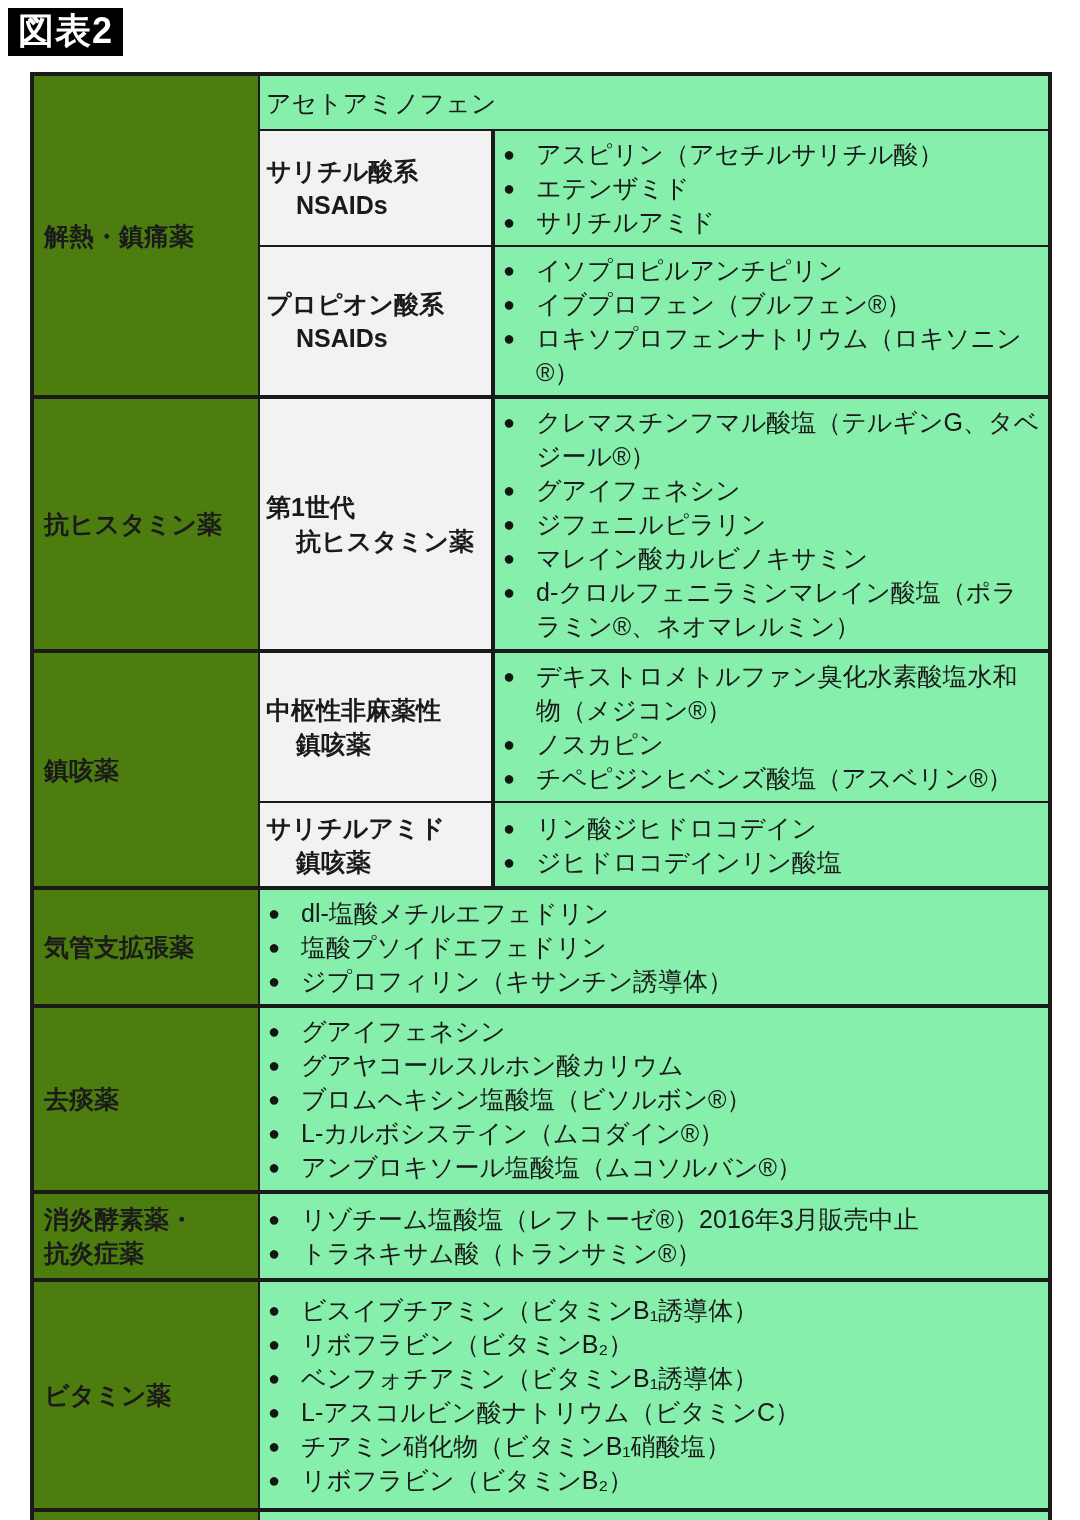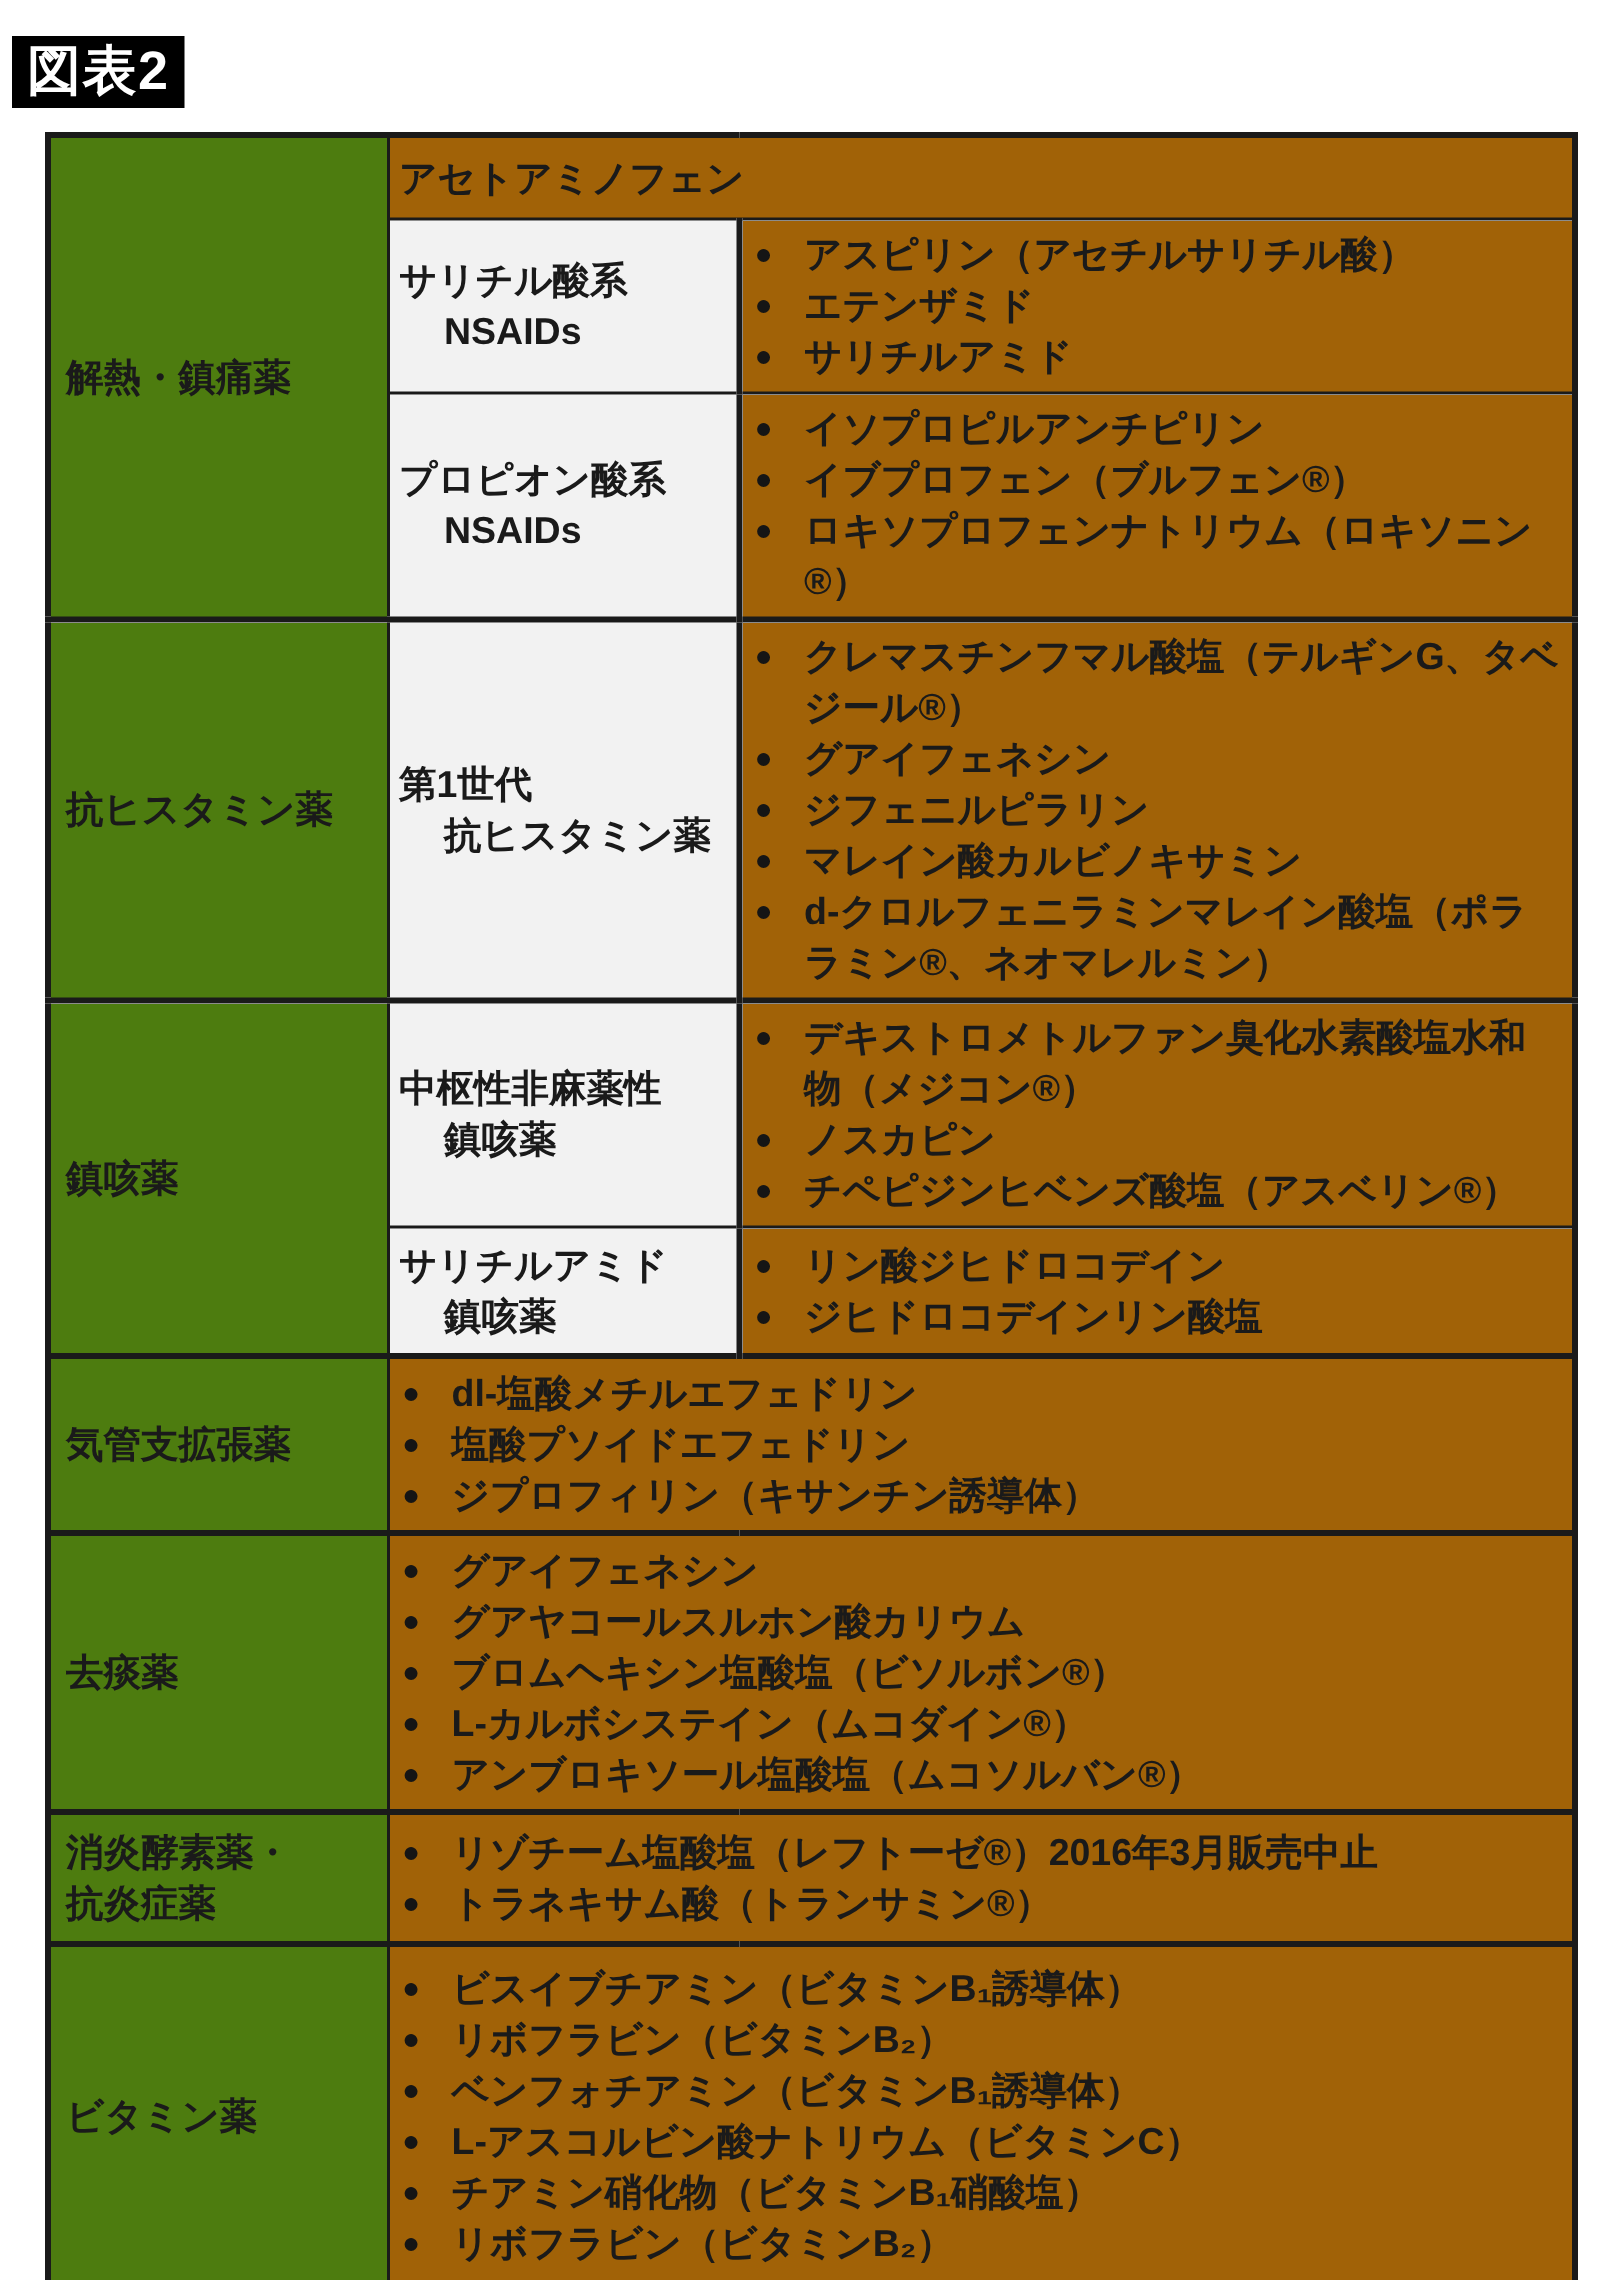--- a/index.html
+++ b/index.html
@@ -6,21 +6,21 @@
   body{
     width:1080px;height:1520px;
     background:#ffffff;
     font-family:"Liberation Sans","DejaVu Sans",sans-serif;
     color:#1a1a1a;
     -webkit-font-smoothing:antialiased;
   }
   
   .titlebar{
     display:flex;align-items:center;
-    padding:6px 0 4px 8px;height:52px;margin-top:16px;
+    padding:6px 0 4px 8px;height:52px;
   }
   .figlabel{
     background:#000000;color:#ffffff;
     font-size:36px;font-weight:700;
     padding:3px 10px 5px 10px;line-height:1.1;
     letter-spacing:1px;flex:0 0 auto;
   }
   .pagetitle{
     font-size:39px;font-weight:700;
     letter-spacing:-1px;margin-left:10px;white-space:nowrap;
@@ -45,21 +45,21 @@
     font-weight:700;
     padding-left:10px;
     border-right:2px solid #1a1a1a;
   }
   td.subcat{
     background:#f2f2f2;
     font-weight:700;
     border-right:4px solid #1a1a1a;
     padding-left:6px;
   }
-  td.content{background:#a16207;font-weight:700;}
+  td.content{background:#86efac;font-weight:400;}
   .sub2{padding-left:30px;}
   .catline{white-space:nowrap;}
   
   .item{display:flex;align-items:flex-start;}
   .bullet{
     flex:0 0 33px;width:33px;
     font-size:20px;line-height:34px;
     color:#151515;
   }
   .itx{line-height:34px;}

